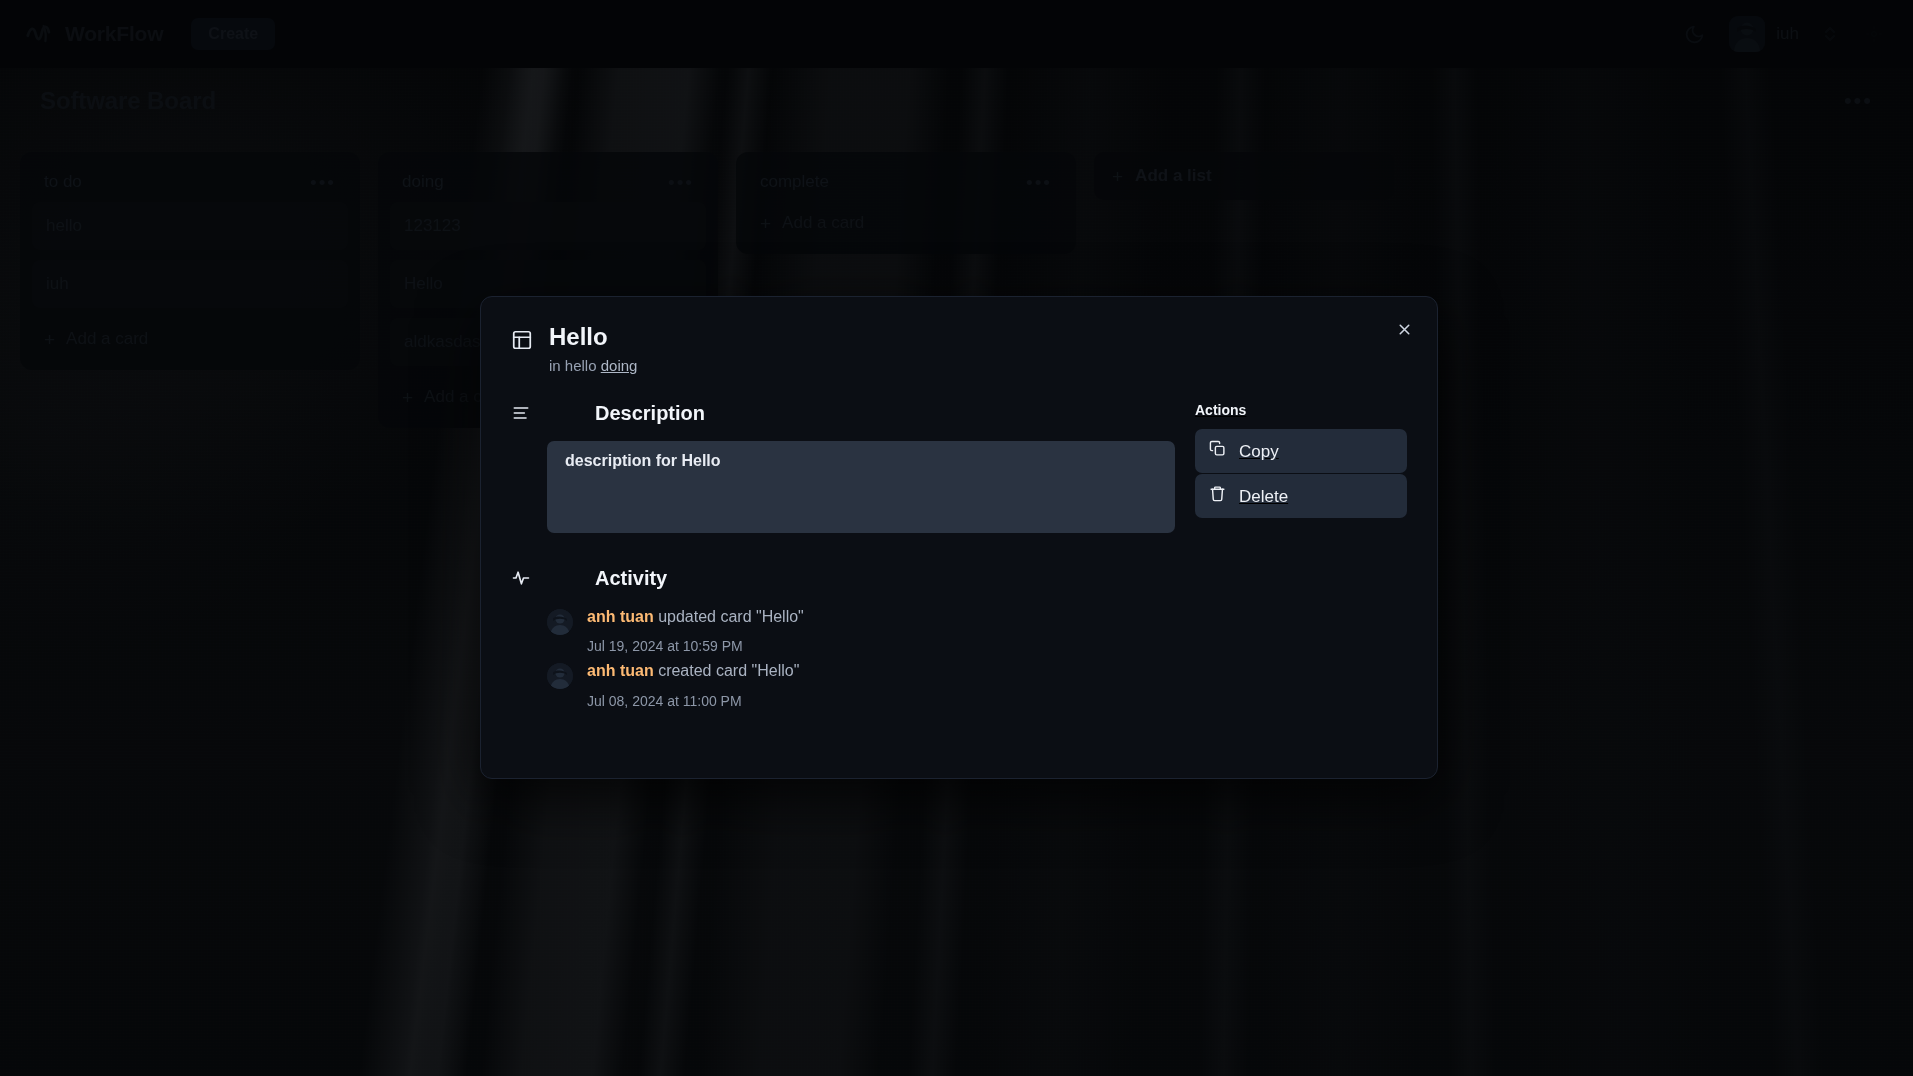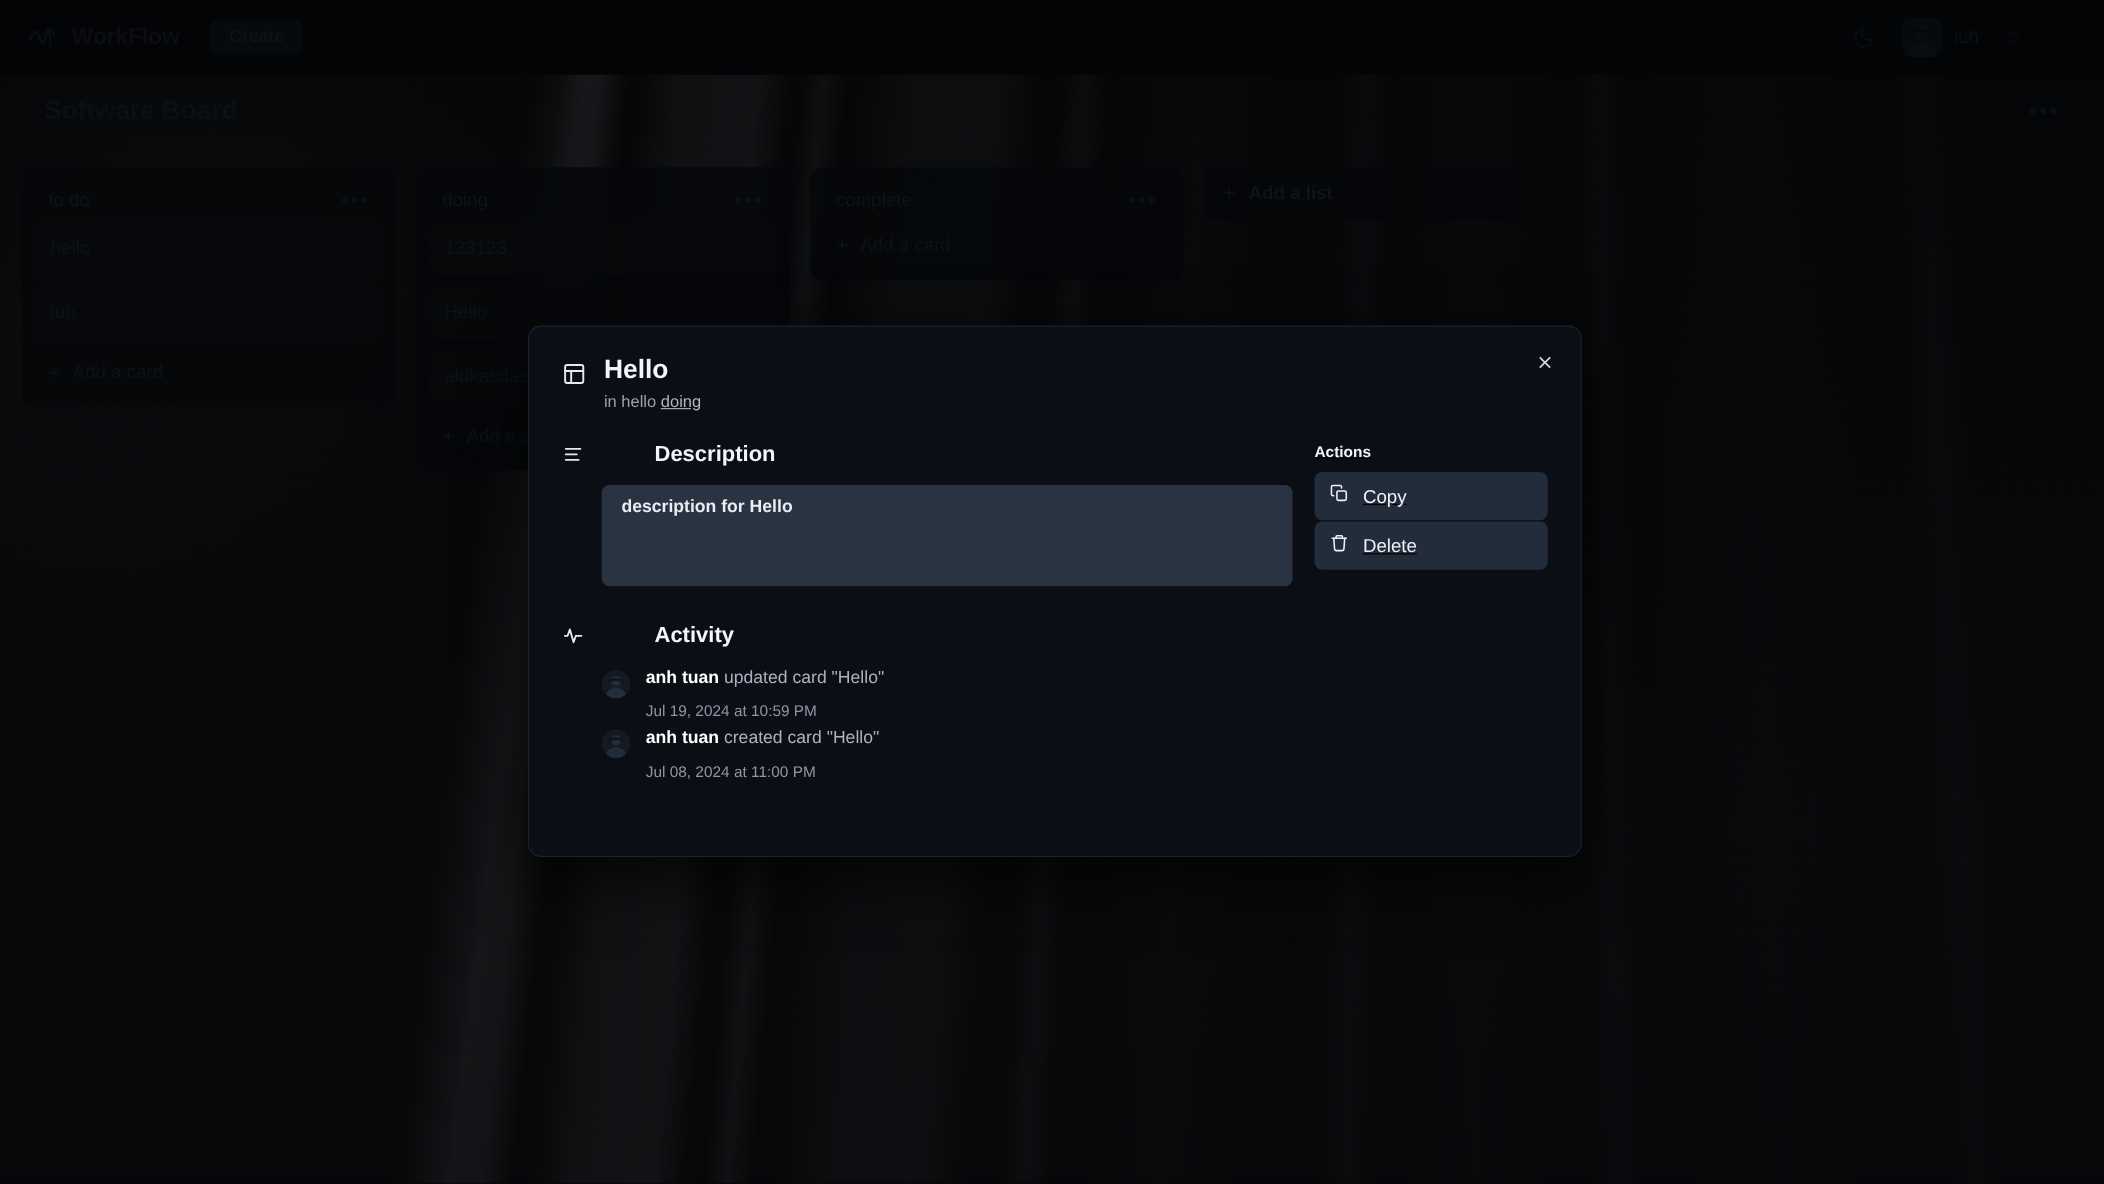--- a/index.html
+++ b/index.html
@@ -414,21 +414,21 @@
     background: #151b25;
     flex: 0 0 auto;
     margin-top: 3px;
     overflow: hidden;
   }
   .activity-text {
     font-size: 16px;
     color: #aab3c2;
     line-height: 1.35;
   }
-  .activity-text .actor { font-weight: 700; color: #ffffff; }
+  .activity-text .actor { font-weight: 700; color: #fdba74; }
   .activity-time {
     font-size: 14px;
     color: #8d97a8;
     margin-top: 11px;
   }
 </style>
 </head>
 <body>
 
 <div id="app">

